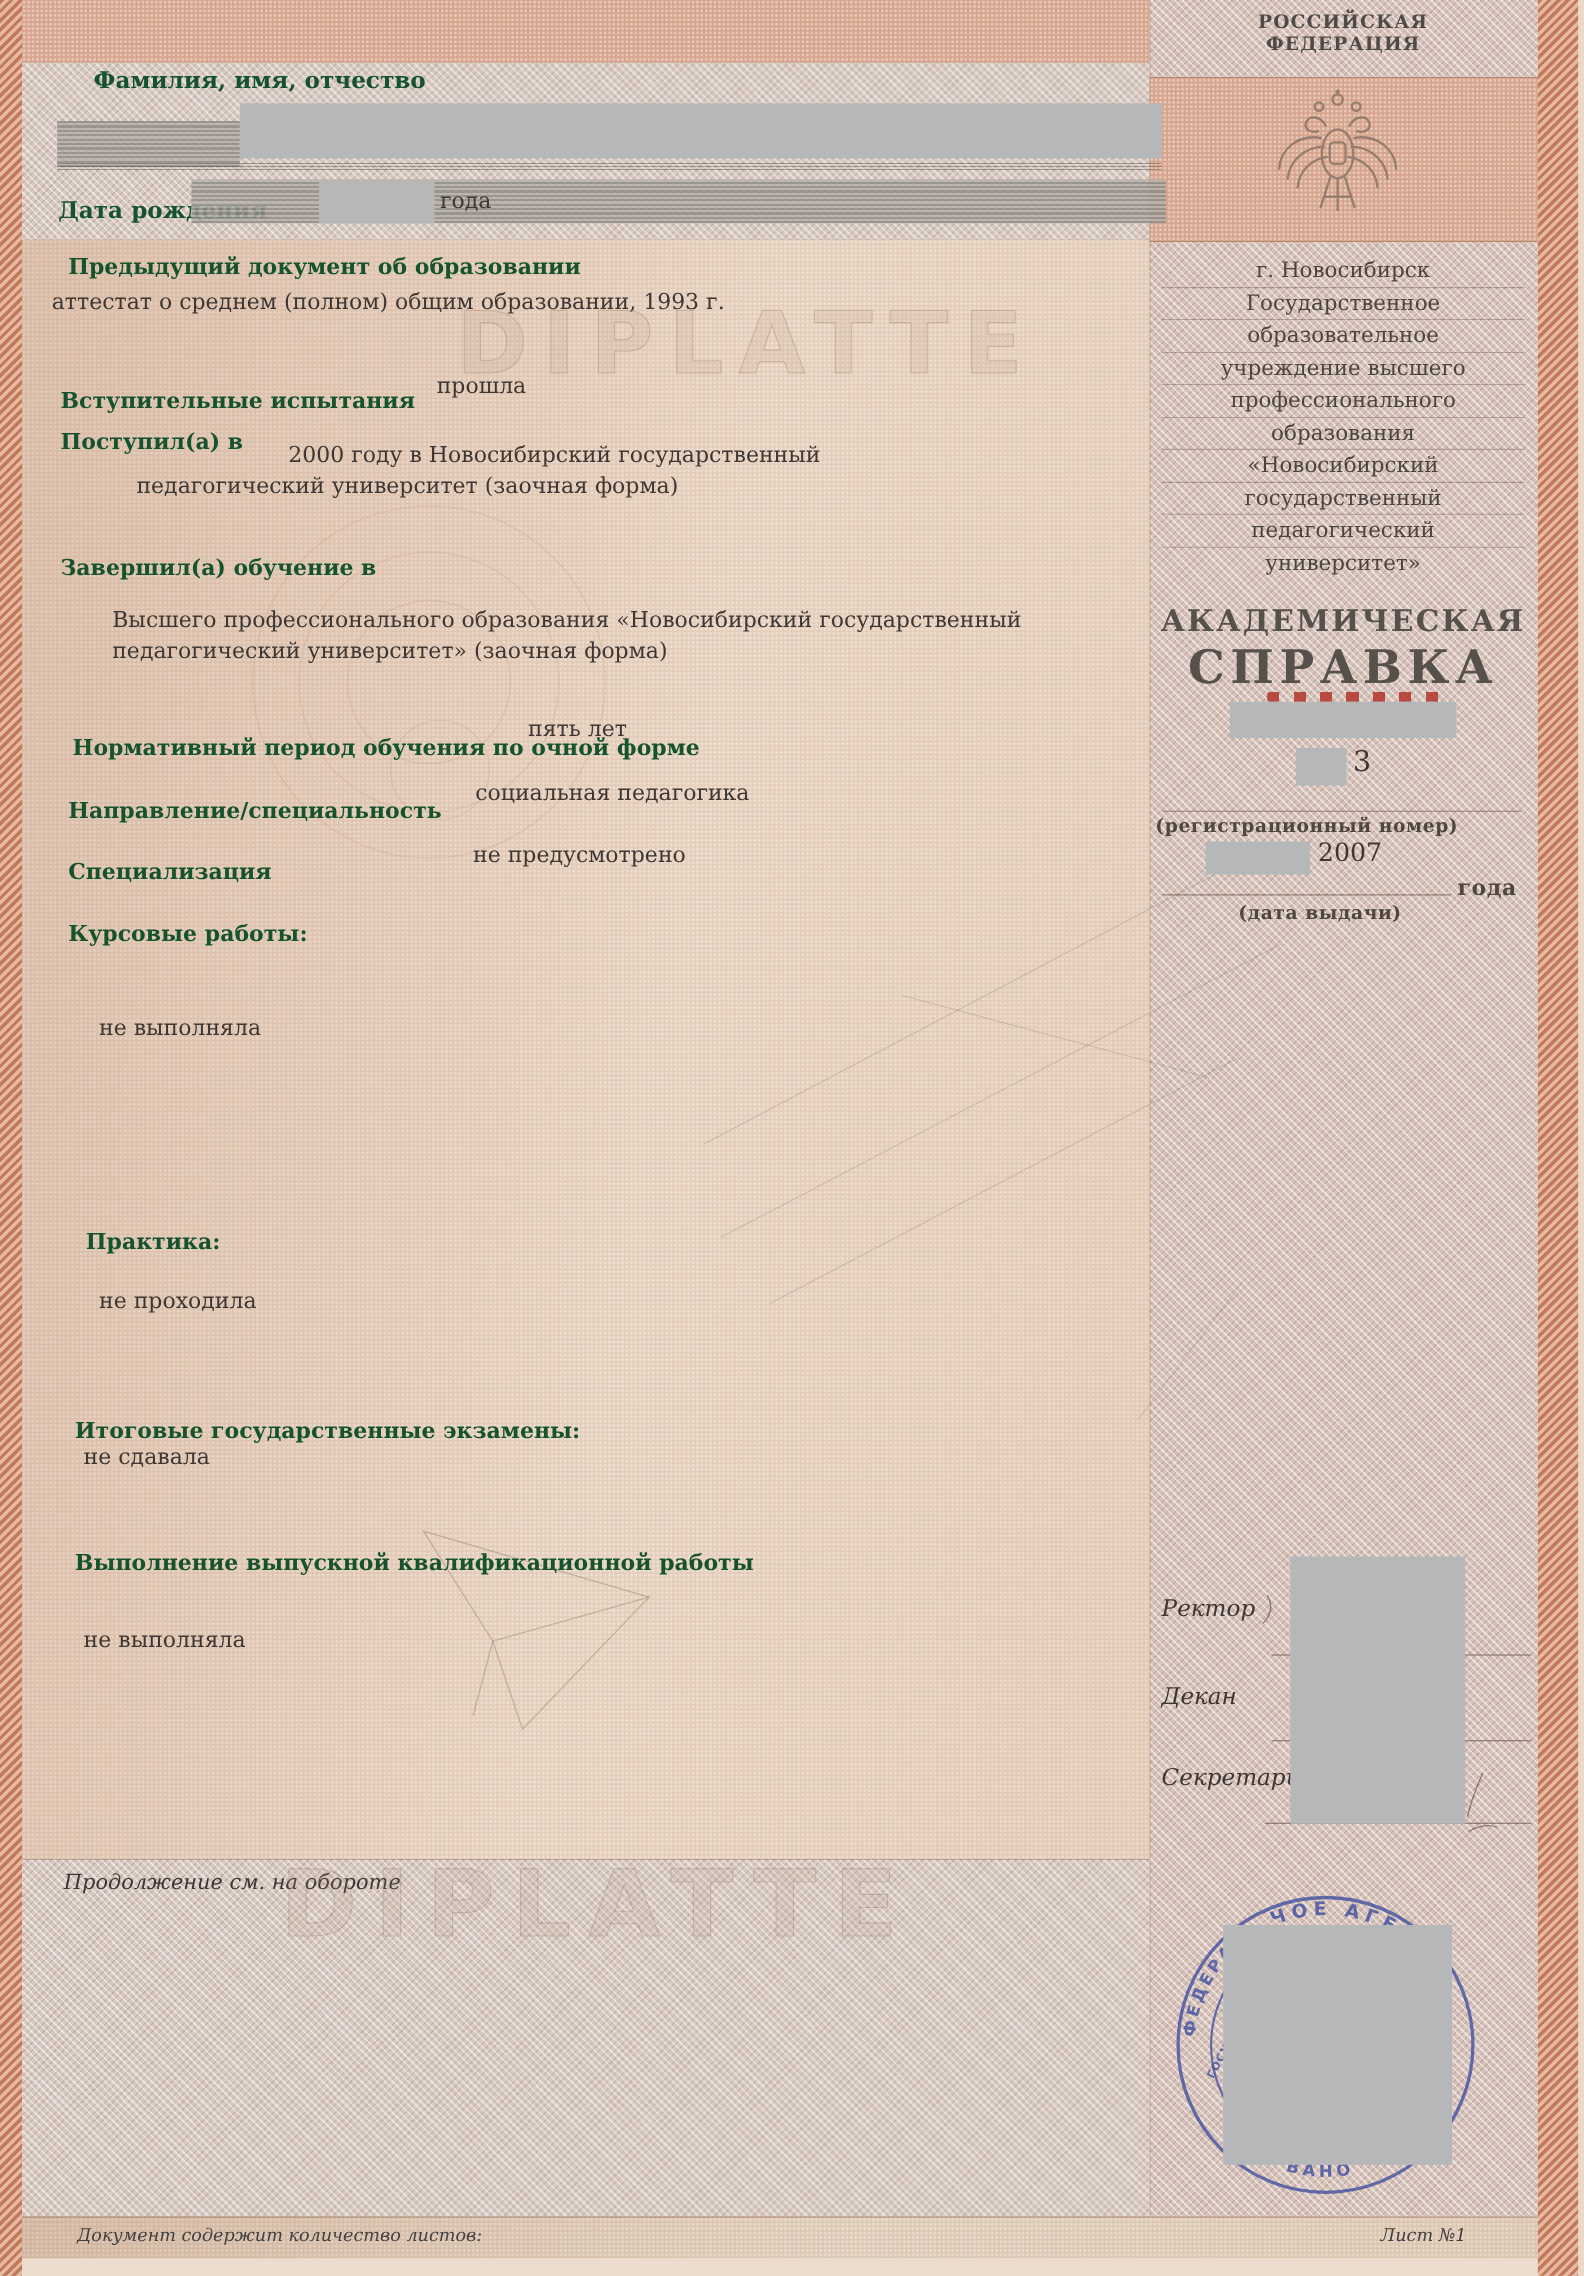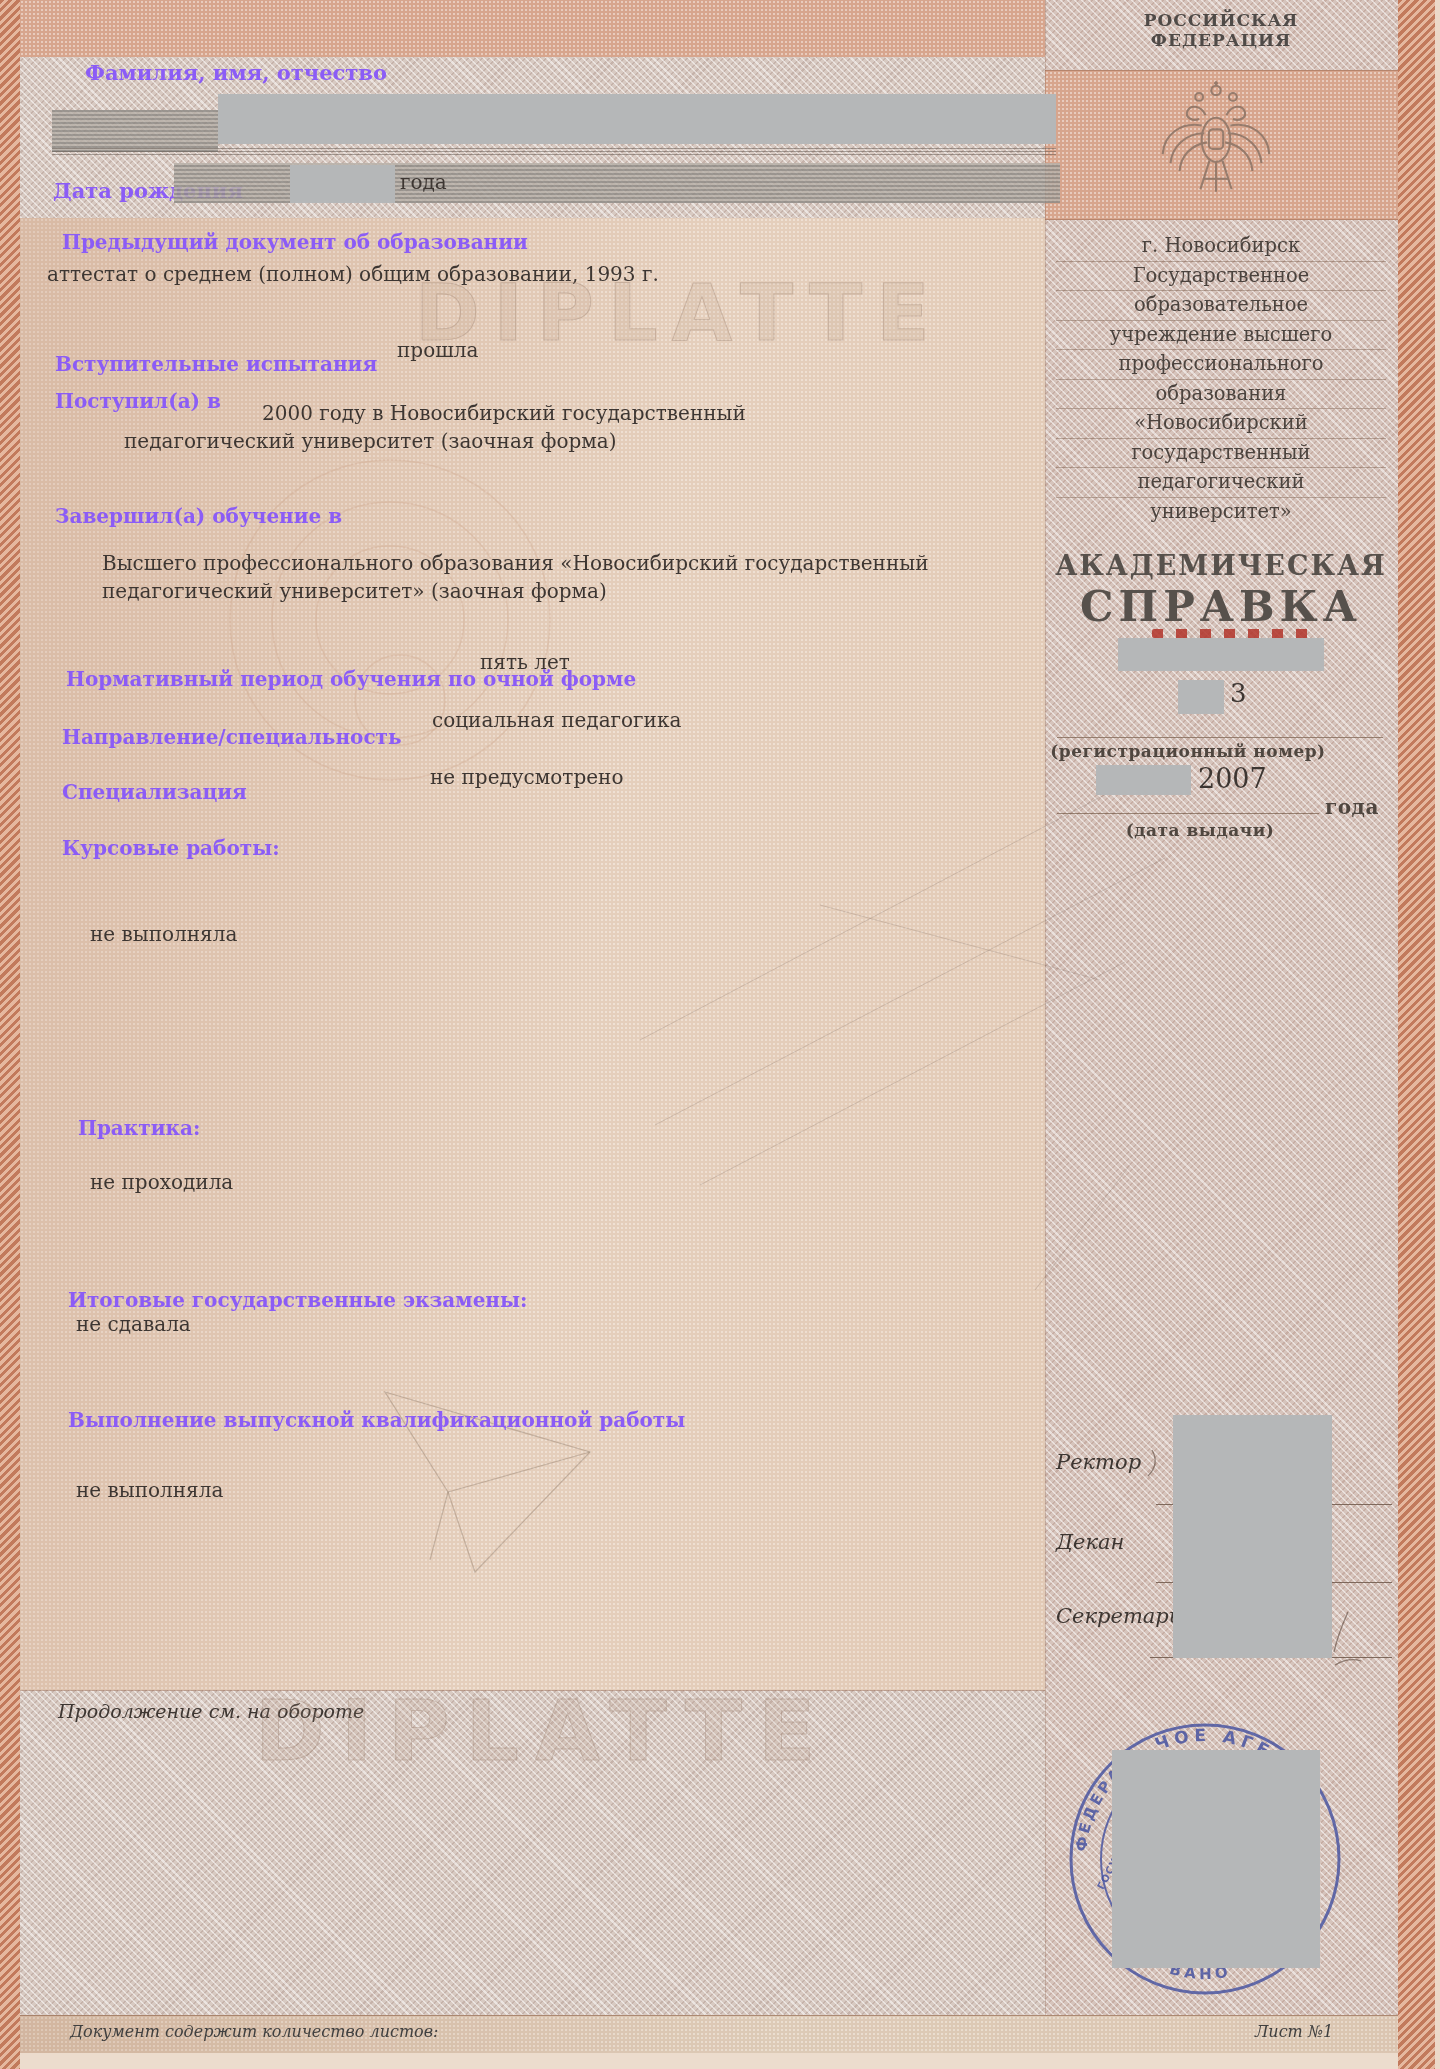--- a/index.html
+++ b/index.html
@@ -31,21 +31,21 @@
   .tex-salmon-dots{
     background-color:#d7a58d;
     background-image:radial-gradient(rgba(255,255,255,.42) 1px,rgba(0,0,0,0) 1.4px);
     background-size:4px 4px;
   }
   .tex-border{
     background:repeating-linear-gradient(135deg,#c27a5c 0 3px,#e5b89f 3px 6px);
   }
   .hairline-b{border-bottom:1px solid rgba(150,100,75,.55);}
   
-  .lbl{font-weight:bold;color:#8b5cf6;font-size:20px;white-space:nowrap;}
+  .lbl{font-weight:bold;color:#14532d;font-size:20px;white-space:nowrap;}
   .val{color:#3d3632;font-size:20px;white-space:nowrap;}
   .it{font-style:italic;}
   .cap{font-weight:bold;color:#4f463f;font-size:17px;letter-spacing:.5px;}
   .redact{background:#b5b7b8;}
   .redact-striped{
     background:repeating-linear-gradient(0deg,#8f8b86 0 2px,#b7b0a8 2px 4px);
     opacity:.85;
   }
   .ruled{border-top:1px solid rgba(110,85,65,.65);height:0;}
   .watermark{
@@ -197,21 +197,21 @@
   <div class="abs doc-title" style="left:1045px;top:582px;font-size:42px;letter-spacing:5px;">СПРАВКА</div>
 
   <div class="abs red-peek" style="left:1152px;top:629px;width:168px;height:9px;"></div>
   <div class="abs redact" style="left:1118px;top:638px;width:206px;height:33px;"></div>
   <div class="abs redact" style="left:1178px;top:680px;width:46px;height:34px;"></div>
   <div class="abs val" style="left:1230px;top:678px;font-size:26px;">3</div>
   <div class="abs ruled" style="left:1057px;top:737px;width:326px;"></div>
   <div class="abs cap" style="left:1045px;top:741px;width:286px;text-align:center;">(регистрационный номер)</div>
 
   <div class="abs redact" style="left:1096px;top:765px;width:95px;height:30px;"></div>
-  <div class="abs val" style="left:1198px;top:763px;font-size:27px;">2007</div>
+  <div class="abs val" style="left:1198px;top:763px;font-size:23px;">2007</div>
   <div class="abs ruled" style="left:1057px;top:813px;width:262px;"></div>
   <div class="abs cap" style="left:1325px;top:795px;font-size:20px;">года</div>
   <div class="abs cap" style="left:1100px;top:820px;width:200px;text-align:center;">(дата выдачи)</div>
 
   <div class="abs val it" style="left:1056px;top:1450px;font-size:21px;">Ректор</div>
   <div class="abs sig-line" style="left:1156px;top:1504px;width:236px;"></div>
   <div class="abs val it" style="left:1056px;top:1530px;font-size:21px;">Декан</div>
   <div class="abs sig-line" style="left:1156px;top:1582px;width:236px;"></div>
   <div class="abs val it" style="left:1056px;top:1604px;font-size:21px;">Секретарь</div>
   <div class="abs sig-line" style="left:1150px;top:1657px;width:242px;"></div>

